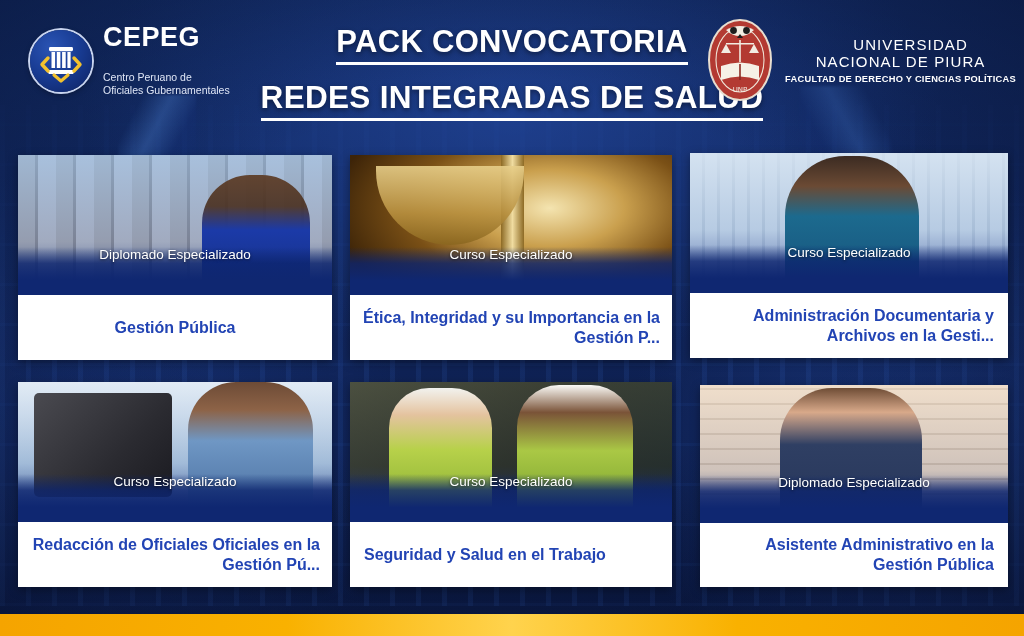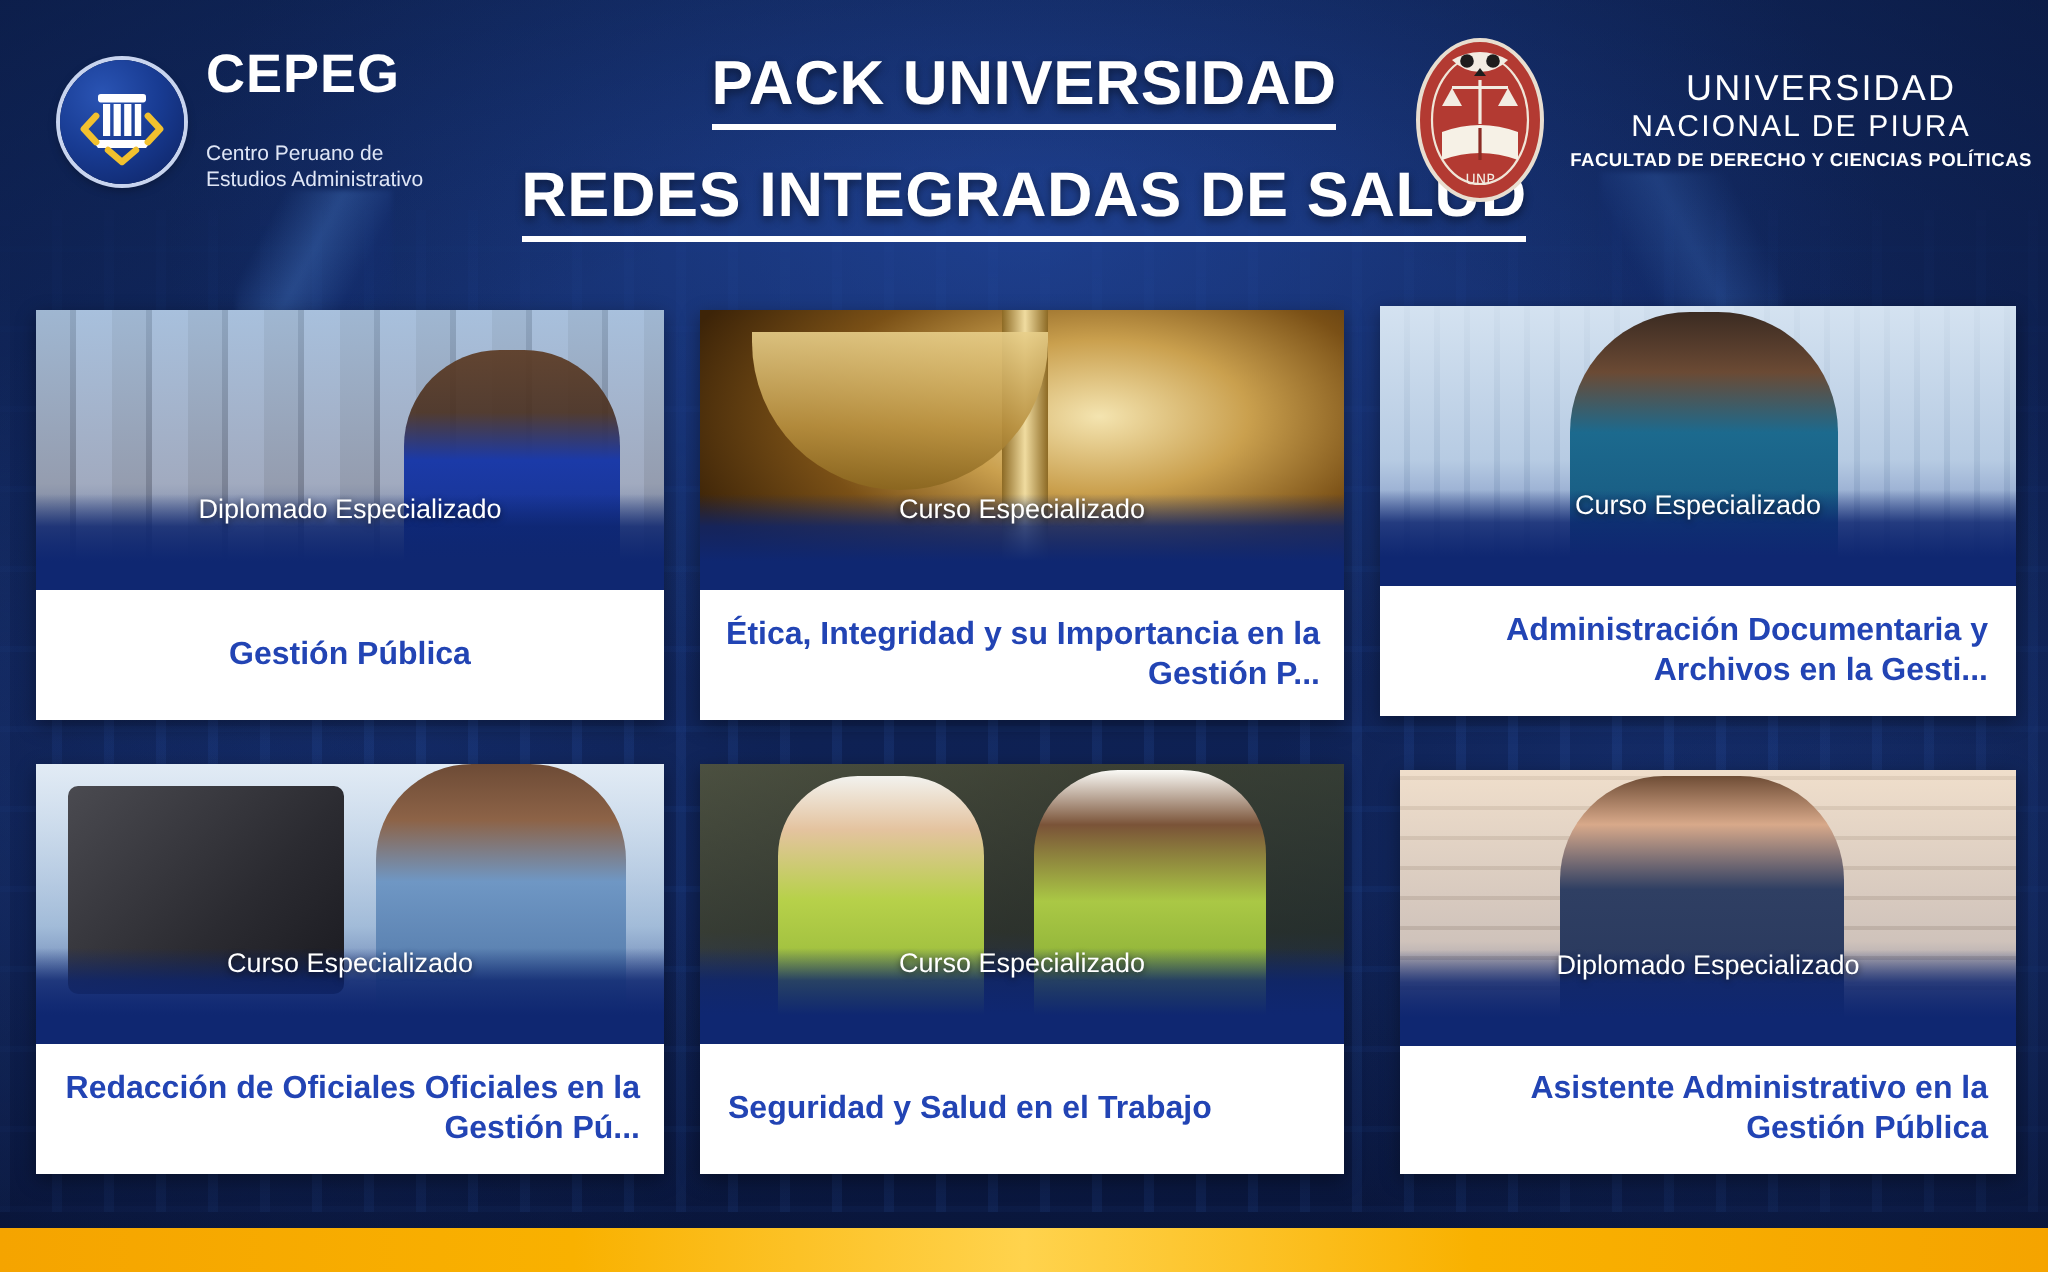--- a/index.html
+++ b/index.html
@@ -49,21 +49,21 @@
   .title{position:absolute;left:240px;top:24px;width:544px;text-align:center;}
   .title-l{display:inline-block;font-size:31px;font-weight:bold;color:#fff;letter-spacing:.3px;
     border-bottom:3px solid #fff;padding-bottom:2px;white-space:nowrap;
     text-shadow:0 2px 5px rgba(0,0,0,.45);}
   .title-l2{margin-top:14px;font-size:31.5px;}
 
   .unp{position:absolute;right:8px;top:16px;display:flex;align-items:center;gap:9px;}
   .unp-crest{position:relative;width:72px;height:88px;}
   .unp-crest svg{width:72px;height:88px;}
   .unp-txt{display:flex;flex-direction:column;align-items:center;line-height:1.16;color:#fff;}
-  .unp-l1{font-size:18px;letter-spacing:1.1px;margin-left:20px;}
+  .unp-l1{font-size:15px;letter-spacing:1.1px;margin-left:20px;}
   .unp-l2{font-size:15px;letter-spacing:1.1px;}
   .unp-l3{font-size:9.3px;font-weight:bold;letter-spacing:.25px;margin-top:3px;}
 
   
   .card{position:absolute;background:#fff;box-shadow:0 3px 9px rgba(0,0,0,.38);overflow:hidden;}
   .card-img{position:relative;width:100%;overflow:hidden;}
   .card-photo{position:absolute;inset:0;}
   .card-badge{position:absolute;left:0;right:0;bottom:0;height:48px;
     background:linear-gradient(180deg, rgba(12,36,110,0) 0%, rgba(12,36,110,.80) 34%, #0f2771 70%, #0f2771 100%);
     display:flex;align-items:flex-start;justify-content:center;padding-bottom:6px;box-sizing:border-box;}
@@ -162,27 +162,27 @@
           <path d="M16 40 L46 40 L43 44 L19 44 Z" fill="#fff"></path>
           <path d="M18 28 L12 34.5 L18 41" stroke="#f2c12e" stroke-width="3.4" fill="none" stroke-linecap="round" stroke-linejoin="round"></path>
           <path d="M44 28 L50 34.5 L44 41" stroke="#f2c12e" stroke-width="3.4" fill="none" stroke-linecap="round" stroke-linejoin="round"></path>
           <path d="M24 45 L31 51 L38 45" stroke="#f2c12e" stroke-width="3.2" fill="none" stroke-linecap="round" stroke-linejoin="round"></path>
         </svg>
       </div>
       <div class="cepeg-txt">
         <div class="cepeg-name">CEPEG</div>
         <div class="cepeg-sub">
           <div>Centro Peruano de</div>
-          <div>Estudios Administrativo</div>
+          <div>Oficiales Gubernamentales</div>
         </div>
       </div>
     </div>
 
     <div class="title">
-      <div><span class="title-l">PACK UNIVERSIDAD</span></div>
+      <div><span class="title-l">PACK CONVOCATORIA</span></div>
       <div><span class="title-l title-l2">REDES INTEGRADAS DE SALUD</span></div>
     </div>
 
     <div class="unp">
       <div class="unp-crest">
         <svg viewBox="0 0 72 88">
           <ellipse cx="36" cy="44" rx="31" ry="40" fill="#b33a32" stroke="#e8ded0" stroke-width="2"></ellipse>
           <ellipse cx="36" cy="44" rx="24" ry="32" fill="none" stroke="#f0e6d8" stroke-width="1.1"></ellipse>
           <path d="M22 14 Q36 6 50 14 Q44 20 36 20 Q28 20 22 14 Z" fill="#f2ece2"></path>
           <circle cx="29.5" cy="14.5" r="3.4" fill="#1d1d1d"></circle>

